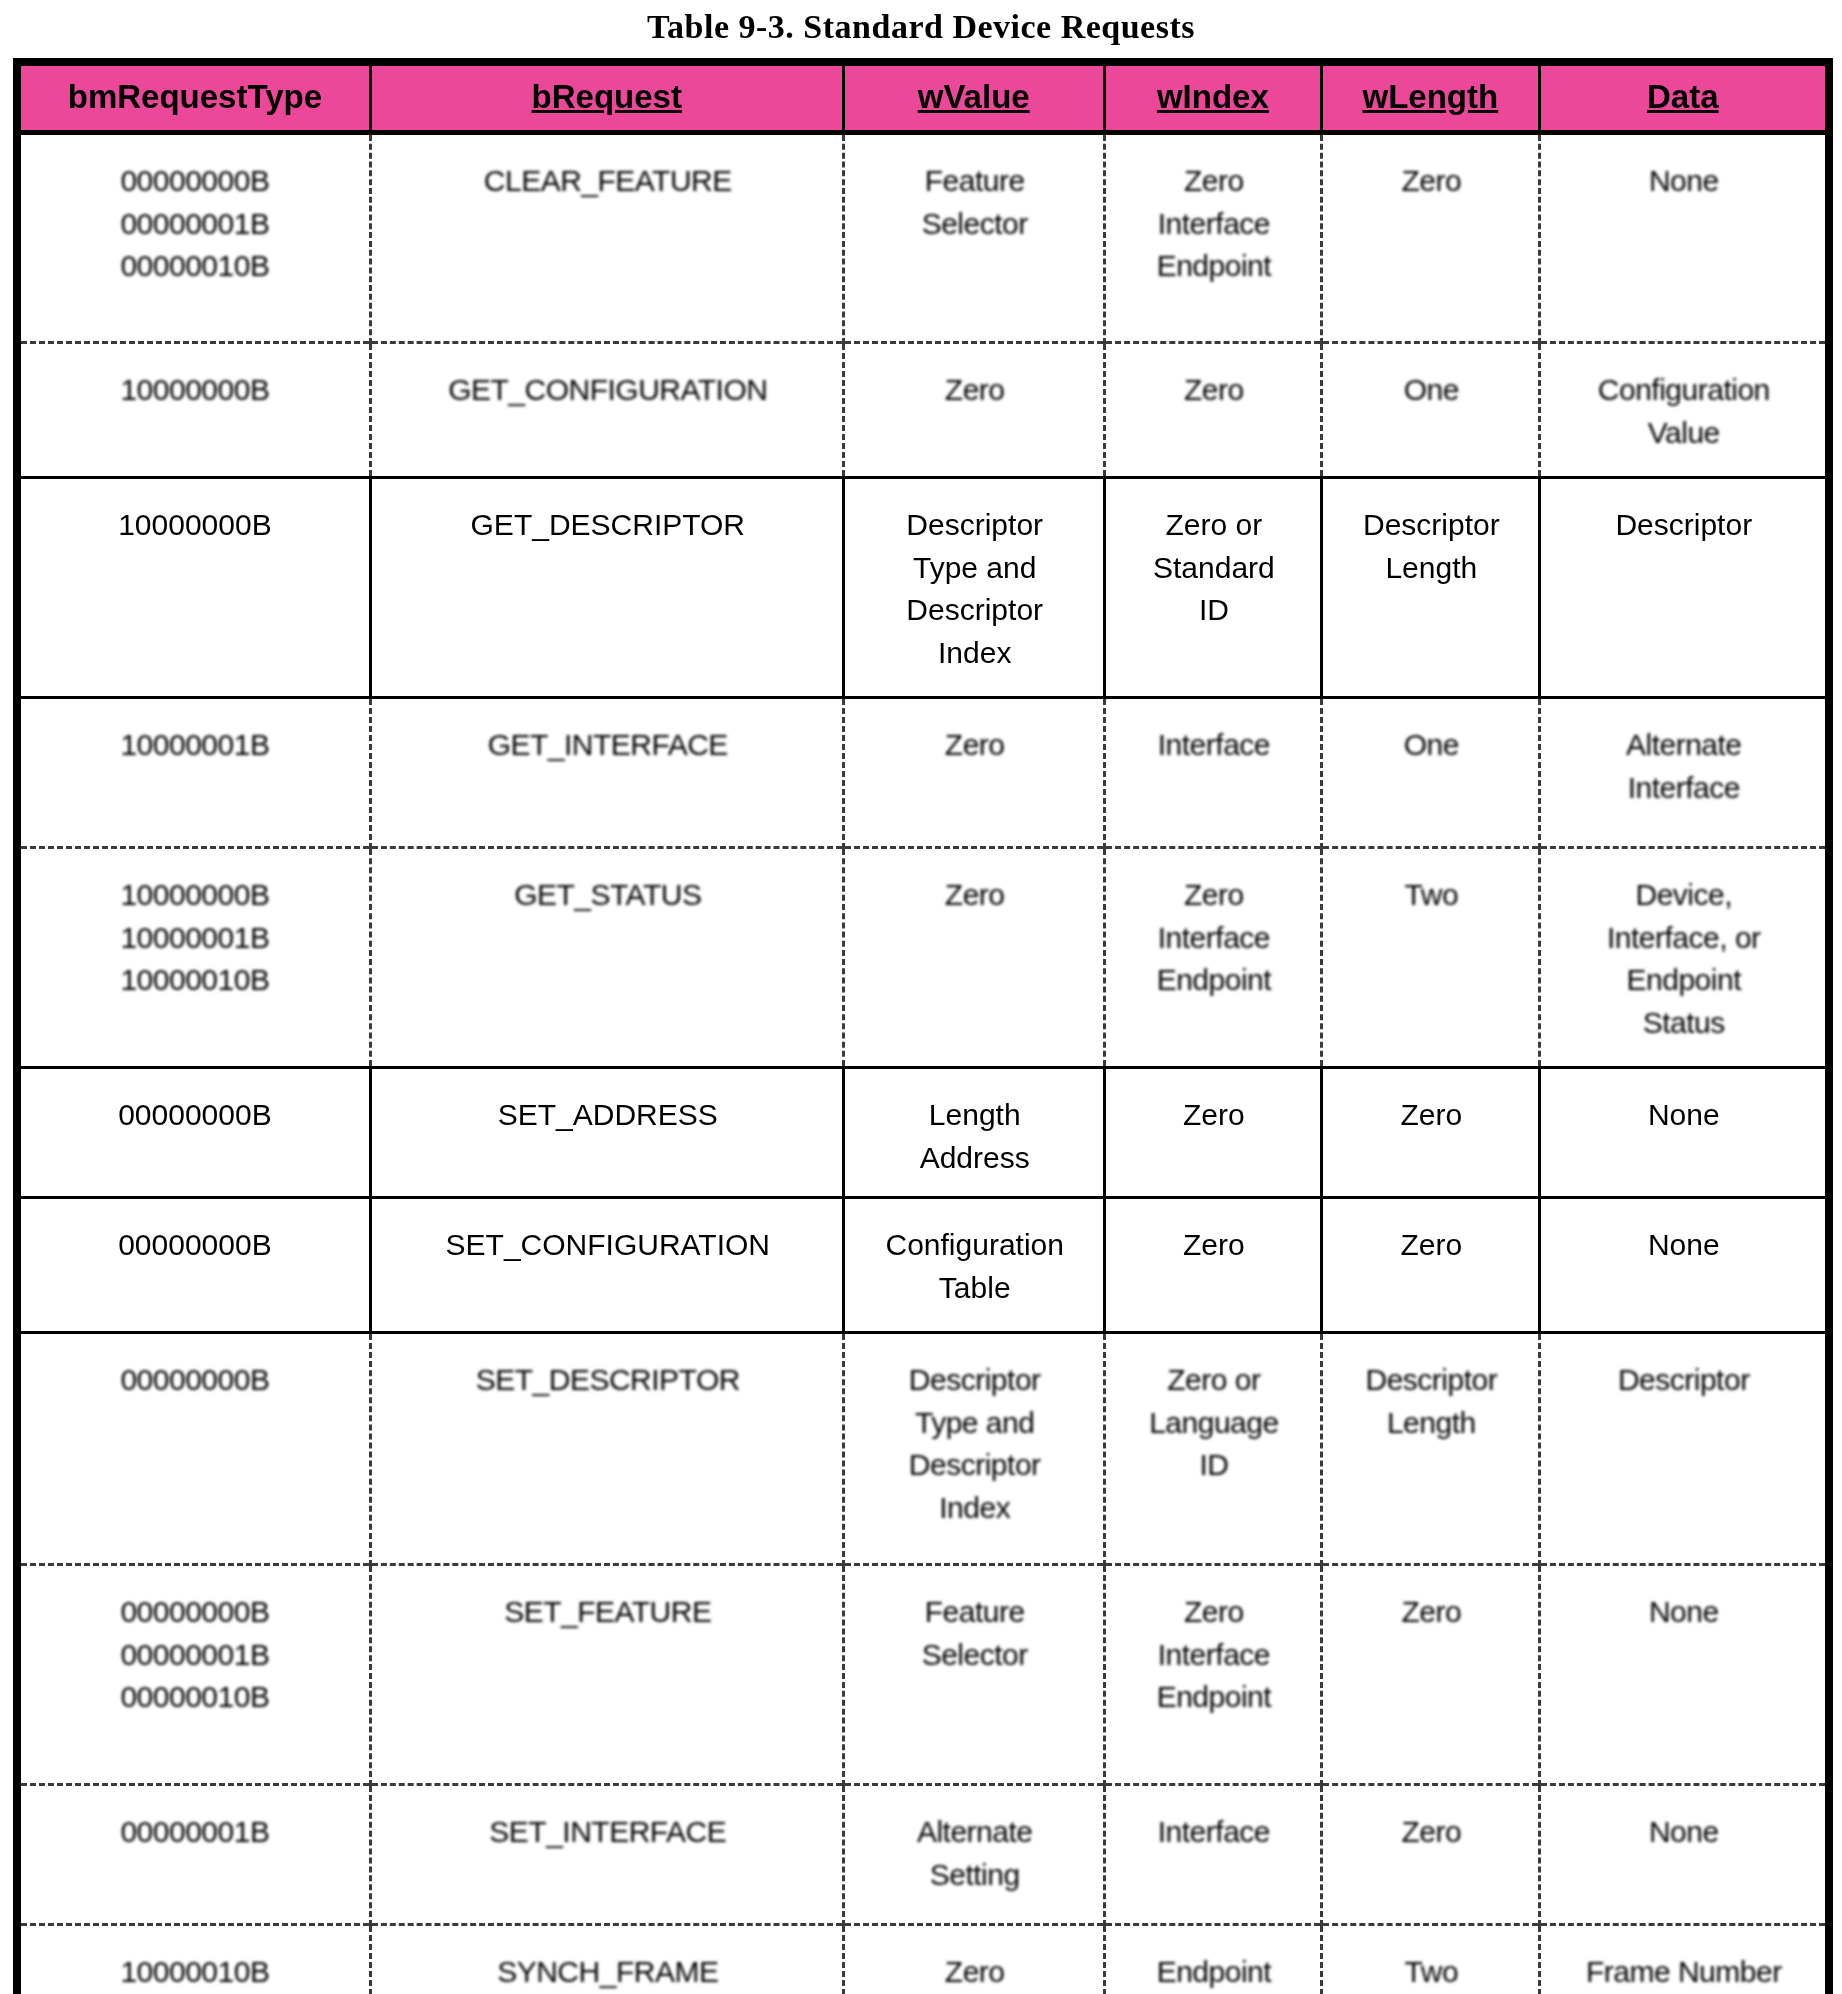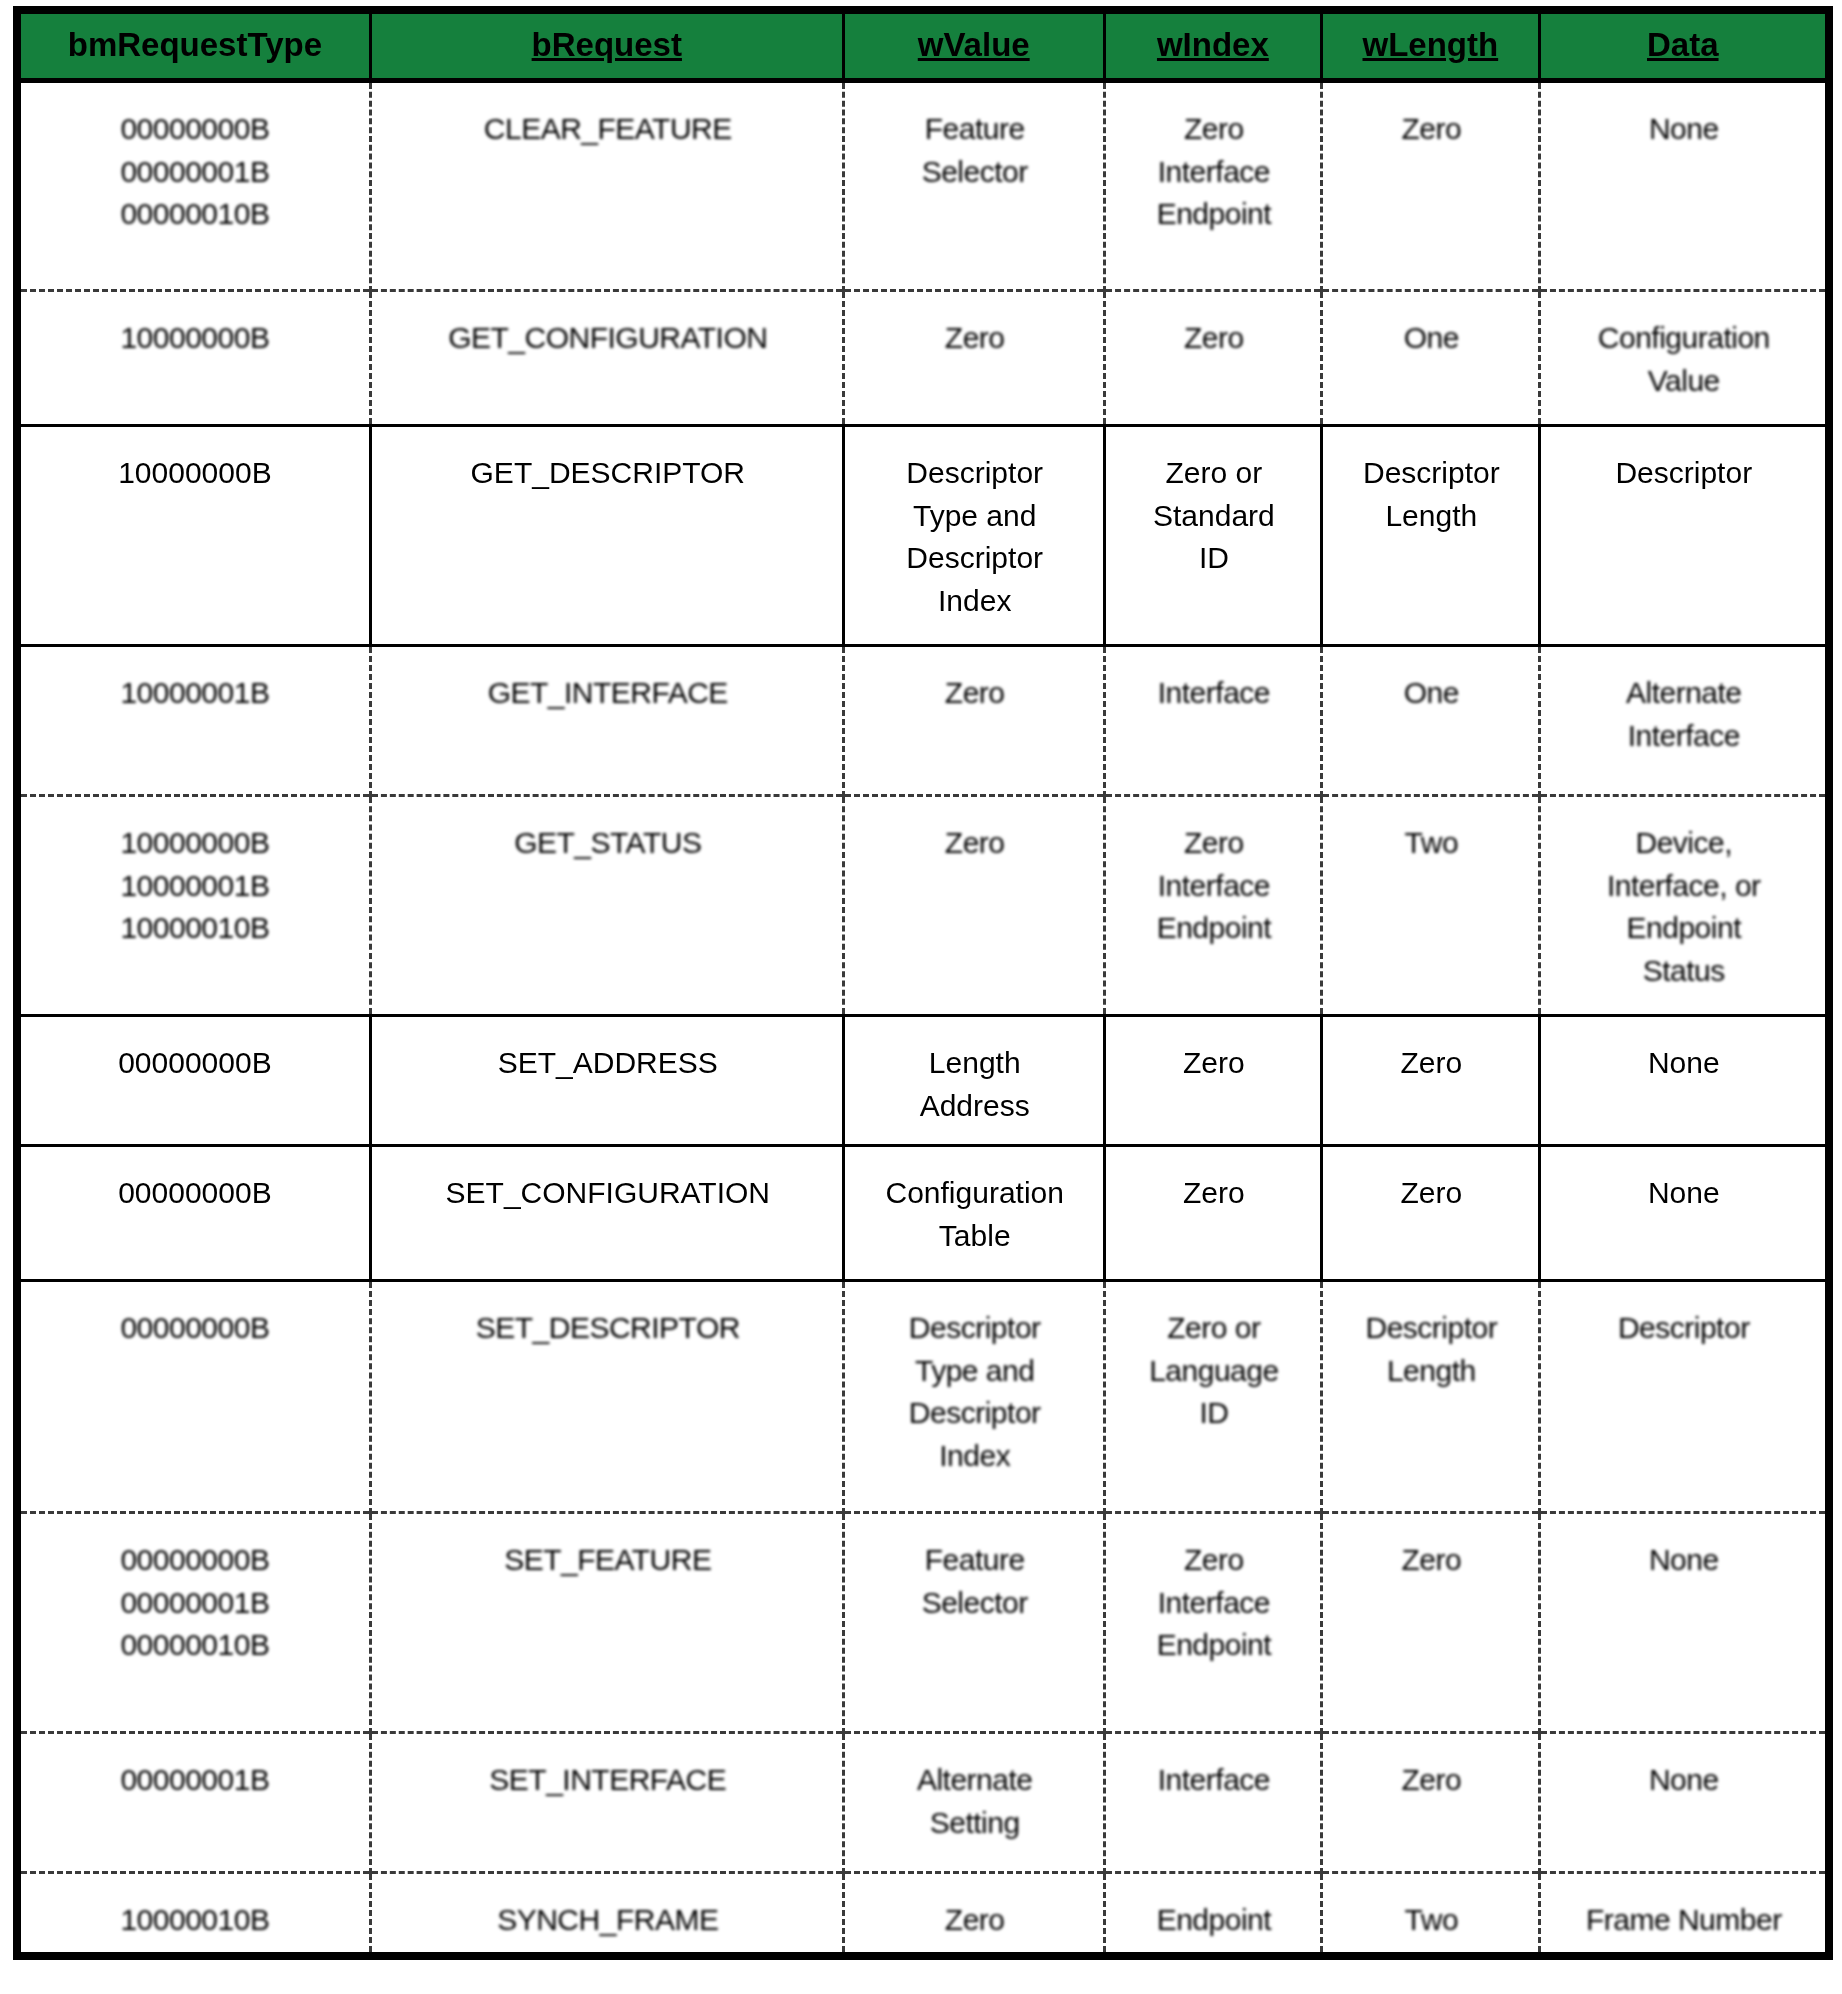--- a/index.html
+++ b/index.html
@@ -36,21 +36,21 @@
   col.c-wlength { width: 12.0%; }
   col.c-data    { width: 16.0%; }
 
   thead th {
     font-size: 33px;
     font-weight: bold;
     text-align: center;
     vertical-align: middle;
     padding: 12px 0 14px 0;
     border-bottom: 5px solid #000;
-    background: #15803d;
+    background: #ec4899;
   }
   thead th + th { border-left: 3px solid #000; text-decoration: underline; }
 
   tbody td {
     vertical-align: top;
     text-align: center;
     font-size: 30px;
     line-height: 1.42;
     padding: 25px 6px 10px 6px;
     border-top: 3px solid #000;
@@ -69,20 +69,21 @@
     filter: blur(1.6px) contrast(2.4) grayscale(1);
     letter-spacing: -0.5px;
     color: #1c1c1c;
   }
   .cell-line { white-space: nowrap; }
 </style>
 </head>
 <body>
 
 <div class="page">
+  <div class="doc-title">Table 9-3.  Standard Device Requests</div>
 
   <table class="device-requests">
     <colgroup>
       <col class="c-bm">
         <col class="c-breq">
         <col class="c-wvalue">
       <col class="c-windex">
         <col class="c-wlength">
         <col class="c-data">
     </colgroup>

